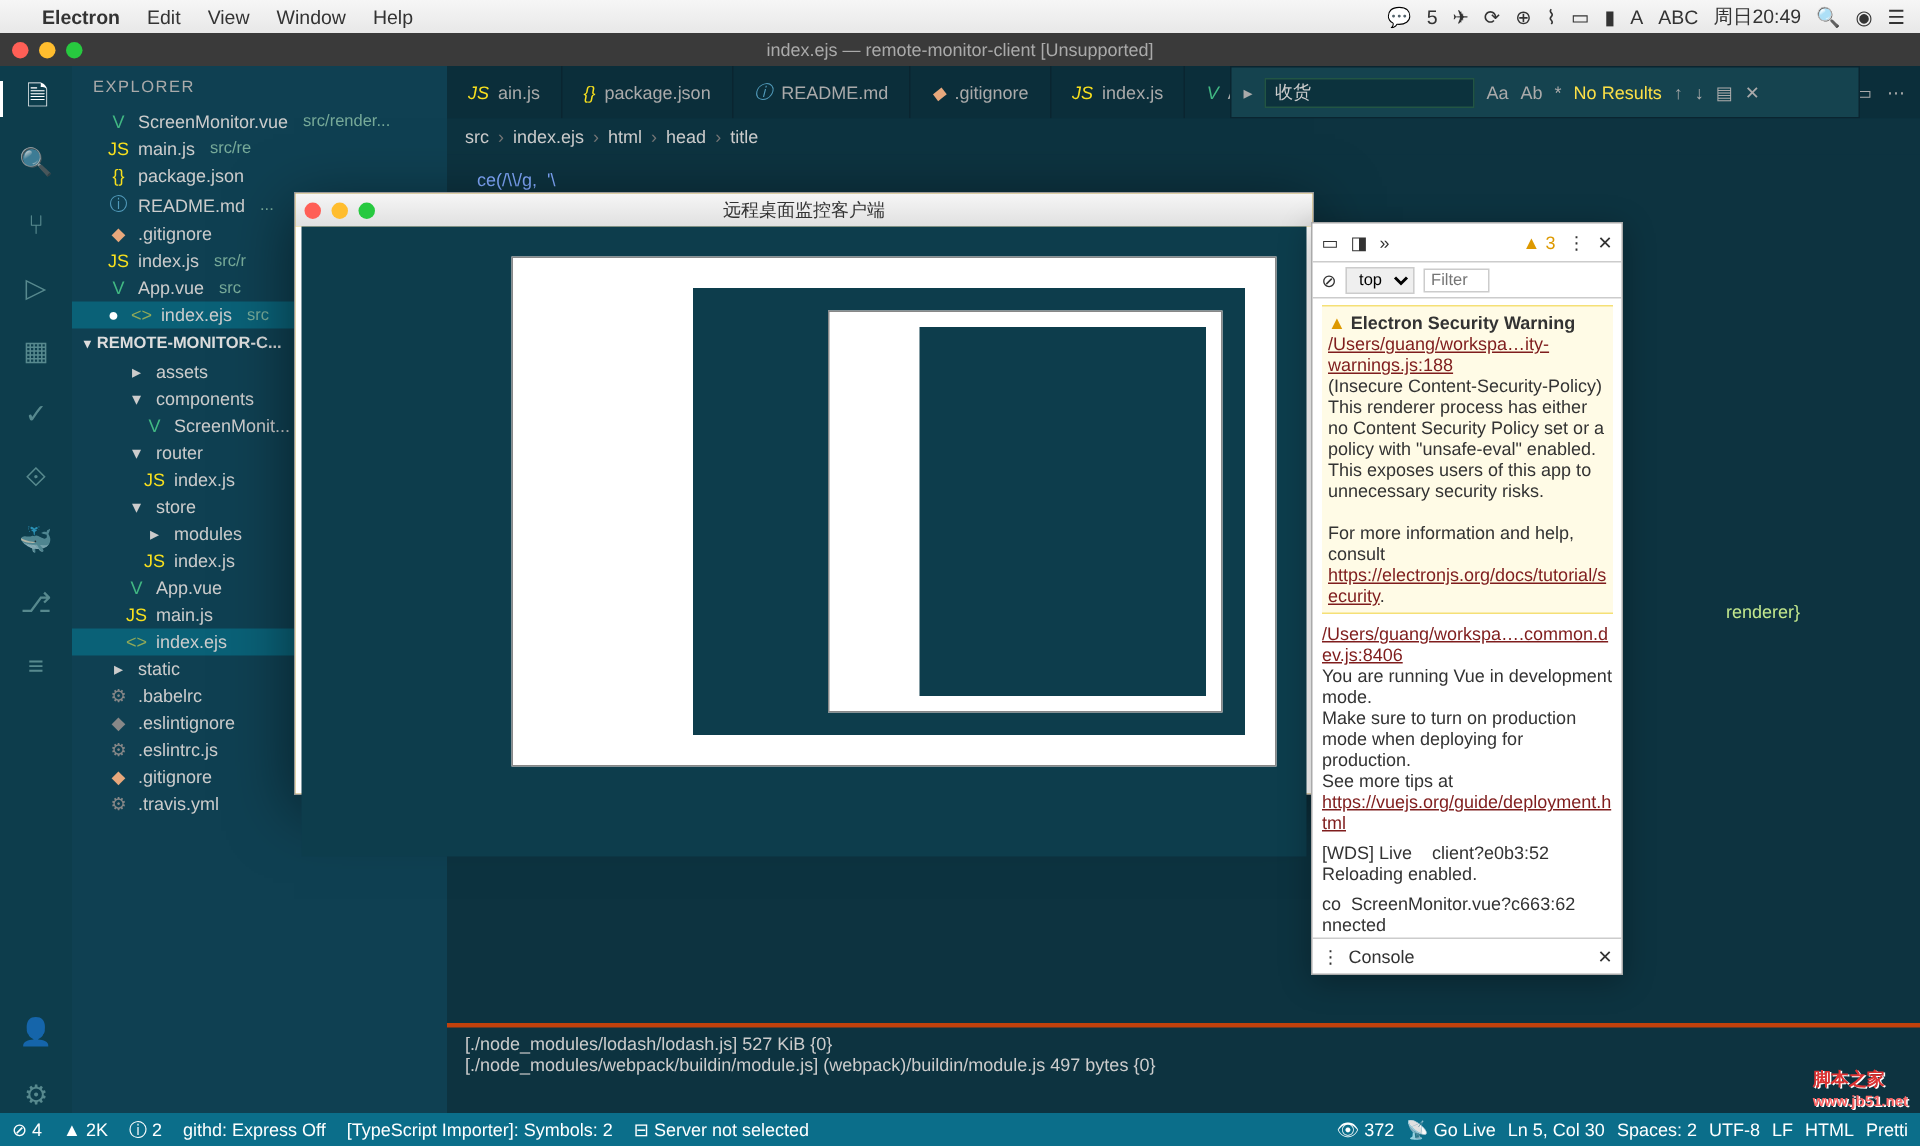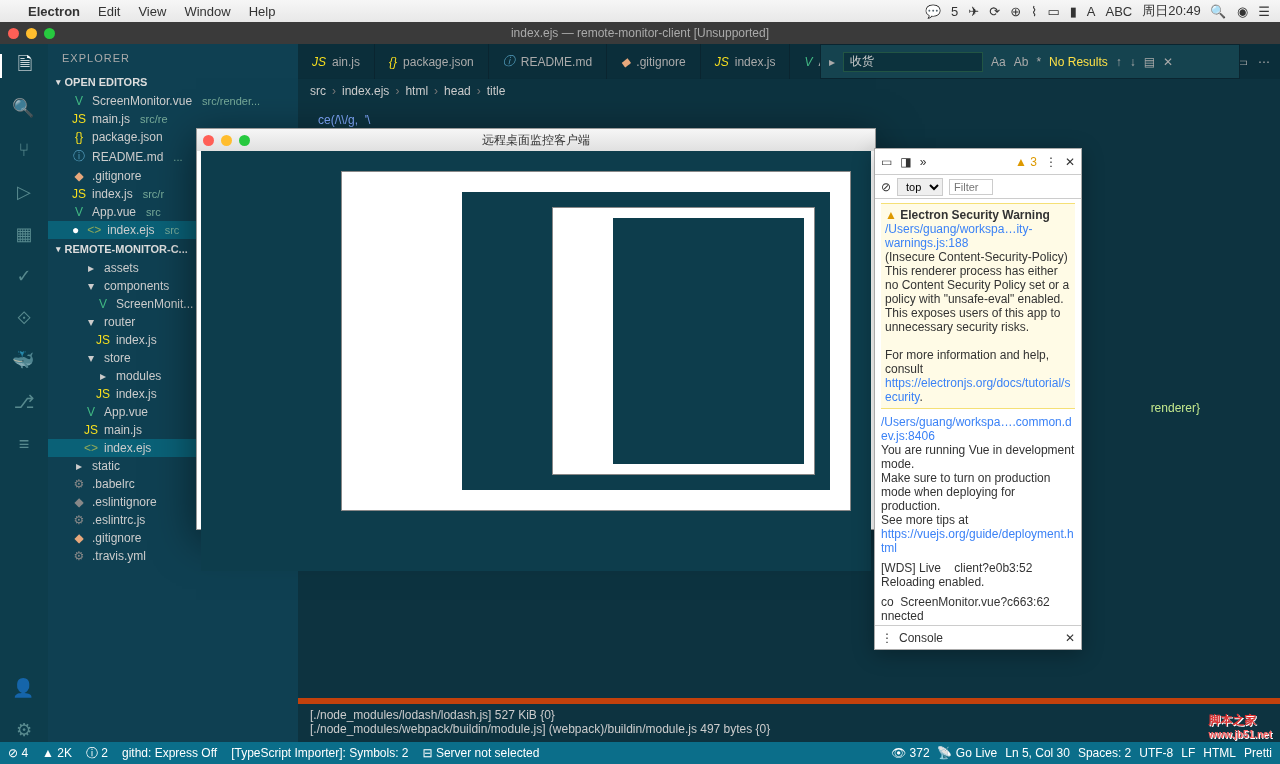--- a/index.html
+++ b/index.html
@@ -36,40 +36,40 @@
 .tab .close{font-size:14px;color:#888}
 .tabactions{margin-left:auto;display:flex;gap:10px;padding:0 10px;color:#aaa}
 .breadcrumb{height:24px;display:flex;align-items:center;padding:0 12px;gap:6px;color:#ccc;font-size:12px;background:#0d3340}
 .breadcrumb .sep{color:#777}
 .code{flex:1;padding:10px 20px;font-family:Menlo,monospace;font-size:13px;color:#aed;overflow:hidden;position:relative}
 .code .line{white-space:pre}.str{color:#c3e88d}.fn{color:#82aaff}
 .find{position:absolute;top:0;right:40px;width:420px;height:35px;background:#15434f;display:flex;align-items:center;padding:0 8px;gap:8px;border:1px solid #0a2530;z-index:5}
 .find input{background:#0c323d;border:1px solid #254;color:#ccc;padding:2px 6px;width:140px}
 .find .noresults{color:#fde047}
 .find .ficon{color:#aaa;font-style:normal}
-.terminal{height:44px;background:#0d3340;border-top:6px solid #c2410c;padding:4px 12px;font-family:Menlo,monospace;font-size:12px;color:#ccc}
+.terminal{height:60px;background:#0d3340;border-top:3px solid #c2410c;padding:4px 12px;font-family:Menlo,monospace;font-size:12px;color:#ccc}
 .statusbar{height:22px;background:#0b6e8a;display:flex;align-items:center;padding:0 8px;gap:14px;color:#fff;font-size:11px}
 .statusbar .right{margin-left:auto;display:flex;gap:8px}
 .statusbar i{font-style:normal}
 
 .remote{position:absolute;top:128px;left:196px;width:680px;height:402px;background:#eab308;border:1px solid #999;box-shadow:0 10px 40px rgba(0,0,0,.5);z-index:10}
 .remote-title{height:22px;background:linear-gradient(#f6f6f6,#e0e0e0);display:flex;align-items:center;justify-content:center;color:#333;font-size:12px;position:relative}
 .remote-title .traffic{left:6px}
 .remote-body{height:calc(100% - 22px);background:#fff;display:flex;align-items:flex-start;justify-content:center;padding:0;position:relative}
 .recursive{width:670px;height:420px;background:#0d3d4c;margin-top:0;position:relative}
 
 .devtools{position:absolute;top:148px;right:198px;width:208px;height:502px;background:#fff;border:1px solid #aaa;box-shadow:0 4px 20px rgba(0,0,0,.3);z-index:11;display:flex;flex-direction:column;font-family:Menlo,monospace;font-size:11px;color:#333}
 .dt-tabs{height:26px;border-bottom:1px solid #ccc;display:flex;align-items:center;padding:0 6px;gap:8px}
 .dt-tabs .warn{color:#d90;margin-left:auto}
 .dt-filter{height:24px;border-bottom:1px solid #ccc;display:flex;align-items:center;padding:0 6px;gap:6px}
 .dt-filter select,.dt-filter input{font-size:11px;border:1px solid #ccc;padding:1px 4px}
 .dt-body{flex:1;overflow:auto;padding:4px 6px}
 .dt-body .msg{margin-bottom:6px;word-wrap:break-word}
 .dt-body .warnmsg{background:#fffbe6;border-top:1px solid #f5e076;border-bottom:1px solid #f5e076;padding:4px}
-.dt-body .link{color:#3b82f6;}
+.dt-body .link{color:#7f1d1d;text-decoration:underline}
 .dt-body .b{font-weight:bold}
 .dt-foot{height:24px;border-top:1px solid #ccc;display:flex;align-items:center;padding:0 6px;gap:6px}
 .watermark{position:absolute;right:8px;bottom:24px;color:#d33;font-weight:bold;font-size:20px;font-family:serif;text-shadow:1px 1px #fff;z-index:30}
 .watermark small{display:block;font-size:10px;color:#f66}
 </style>
 </head>
 <body>
 
 <div class="menubar">
   <span class="apple"></span>
@@ -117,21 +117,20 @@
     <i>⟐</i>
     <i>🐳</i>
     <i>⎇</i>
     <i>≡</i>
     <i style="margin-top:auto">👤</i>
     <i>⚙</i>
   </div>
 
   <div class="sidebar">
     <div class="sidebar-hdr">EXPLORER</div>
-    <div class="section-hdr open">OPEN EDITORS</div>
     <div id="open-editors">
         <div class="file">
           <i class="ico ico-vue">V</i>
           <span>ScreenMonitor.vue</span>
           <span class="dim">src/render...</span>
         </div>
         <div class="file">
           <i class="ico ico-js">JS</i>
           <span>main.js</span>
           <span class="dim">src/re</span>

